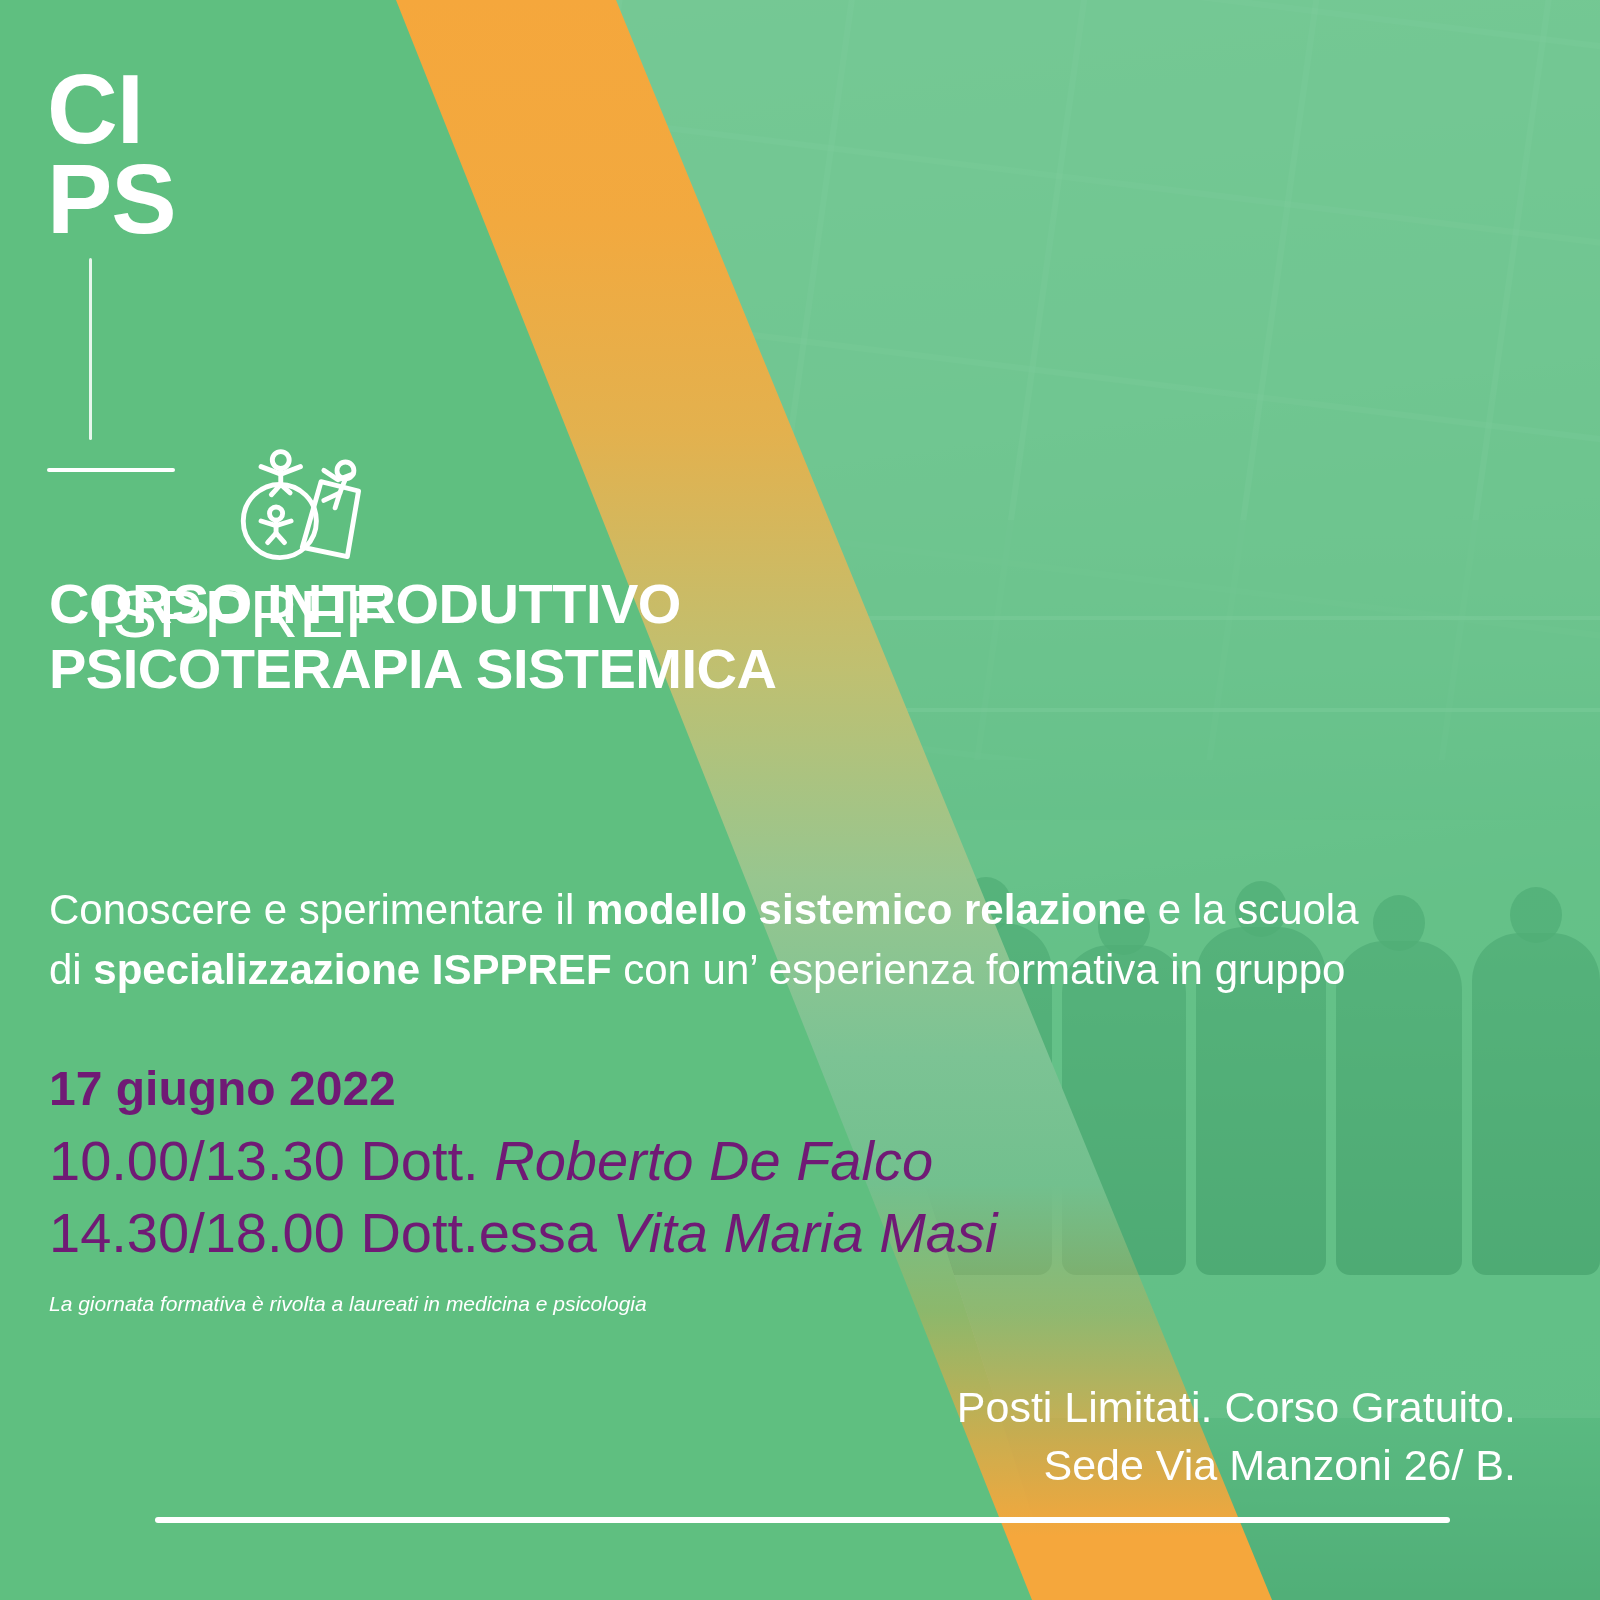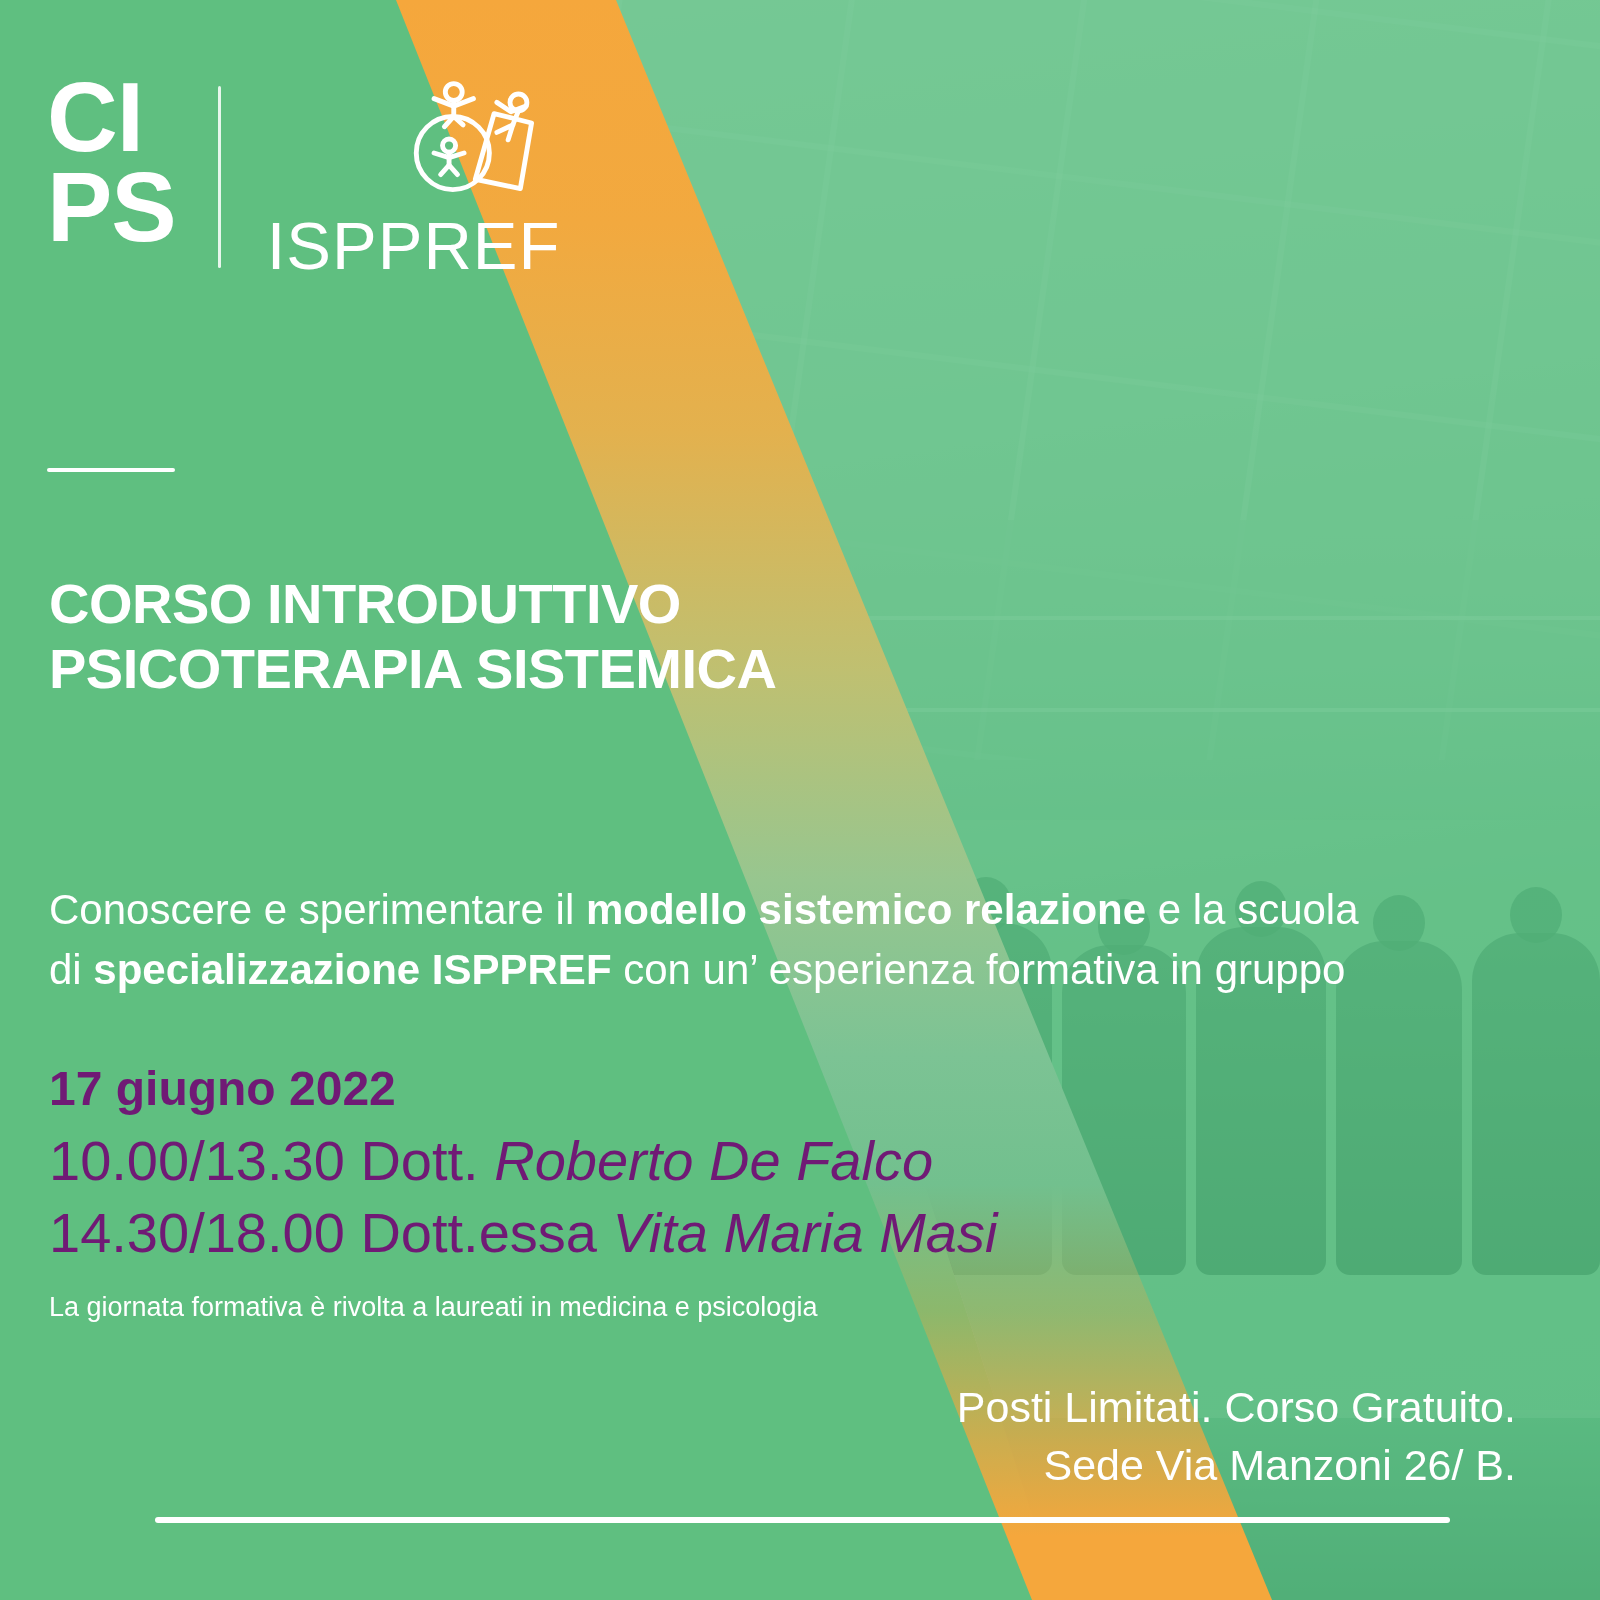--- a/index.html
+++ b/index.html
@@ -138,23 +138,24 @@
         #F5A73C 100%);
   }
 
   
   .content { position: absolute; inset: 0; }
 
   
   .logo-block {
     position: absolute;
     left: 47px;
-    top: 72px;
+    top: 64px;
     display: flex;
     align-items: flex-start;
+    flex-direction: column;
   }
   .cips {
     color: #ffffff;
     font-weight: 700;
     font-size: 98px;
     line-height: 0.92;
     letter-spacing: -1px;
   }
   .logo-divider {
     width: 3px;
@@ -238,21 +239,22 @@
     white-space: nowrap;
   }
   .sched-row i { font-style: italic; }
 
   
   .note {
     position: absolute;
     left: 49px;
     top: 1292px;
     color: #ffffff;
-    font-size: 27px;
+    font-size: 21px;
+    font-style: italic;
     font-weight: 400;
   }
 
   
   .info {
     position: absolute;
     right: 84px;
     top: 1378px;
     color: #ffffff;
     text-align: right;

